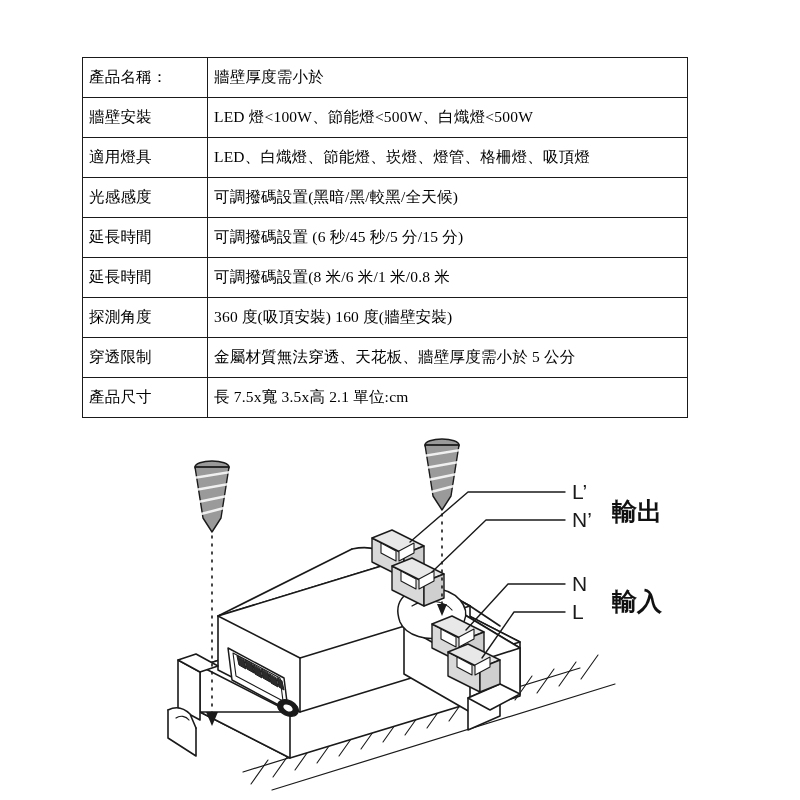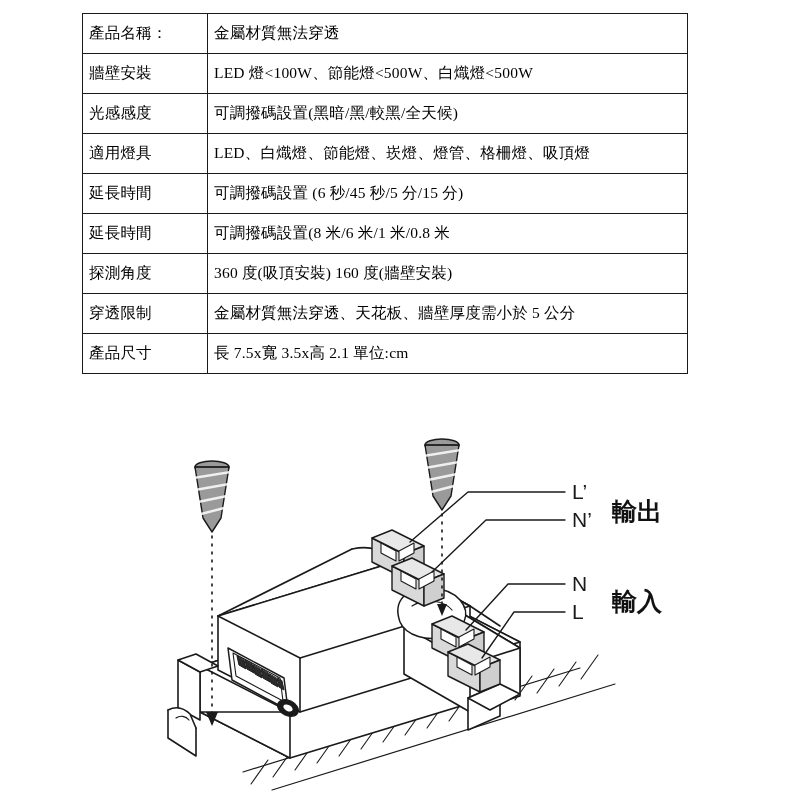--- a/index.html
+++ b/index.html
@@ -21,20 +21,21 @@
     position: absolute;
     left: 82px;
     top: 13px;
     width: 606px;
   }
   table.spec {
     border-collapse: collapse;
     width: 100%;
     table-layout: fixed;
     background: #ffffff;
+    margin-top: 44px;
   }
   table.spec td {
     border: 1px solid #1a1a1a;
     padding: 3px 6px 4px 6px;
     font-size: 15.5px;
     line-height: 1.15;
     height: 32px;
     vertical-align: middle;
     white-space: nowrap;
     letter-spacing: 0.2px;
@@ -73,33 +74,33 @@
   }
 </style>
 </head>
 <body>
 
 <div id="spec-table-wrap">
   <table class="spec">
     <tbody>
       <tr>
         <td class="spec-label">產品名稱：</td>
-        <td class="spec-value">金屬材質無法穿透</td>
+        <td class="spec-value">牆壁厚度需小於</td>
       </tr>
       <tr>
         <td class="spec-label">牆壁安裝</td>
         <td class="spec-value">LED 燈&lt;100W、節能燈&lt;500W、白熾燈&lt;500W</td>
       </tr>
       <tr>
+        <td class="spec-label">適用燈具</td>
+        <td class="spec-value">LED、白熾燈、節能燈、崁燈、燈管、格柵燈、吸頂燈</td>
+      </tr>
+      <tr>
         <td class="spec-label">光感感度</td>
         <td class="spec-value">可調撥碼設置(黑暗/黑/較黑/全天候)</td>
-      </tr>
-      <tr>
-        <td class="spec-label">適用燈具</td>
-        <td class="spec-value">LED、白熾燈、節能燈、崁燈、燈管、格柵燈、吸頂燈</td>
       </tr>
       <tr>
         <td class="spec-label">延長時間</td>
         <td class="spec-value">可調撥碼設置 (6 秒/45 秒/5 分/15 分)</td>
       </tr>
       <tr>
         <td class="spec-label">延長時間</td>
         <td class="spec-value">可調撥碼設置(8 米/6 米/1 米/0.8 米</td>
       </tr>
       <tr>

